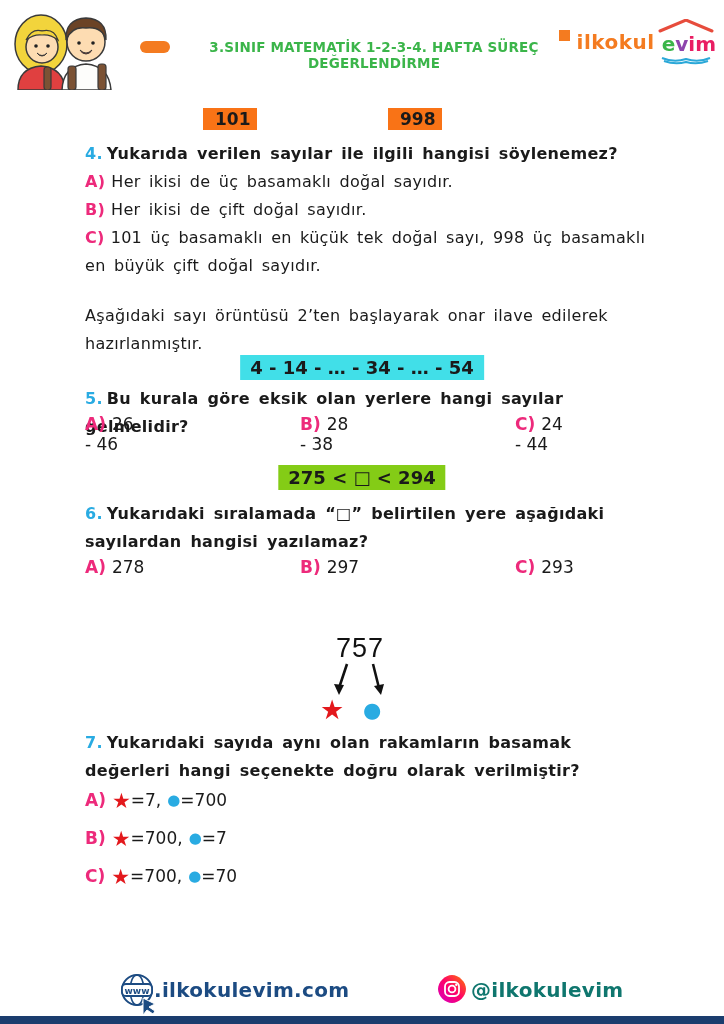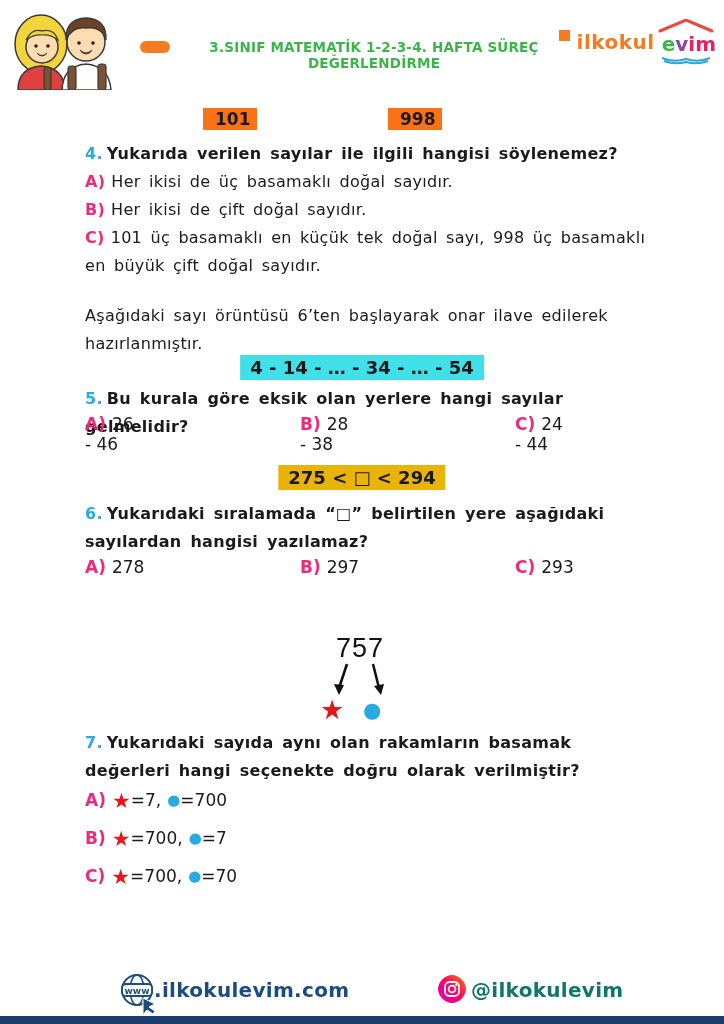--- a/index.html
+++ b/index.html
@@ -22,21 +22,21 @@
   .logo-evim .book{position:absolute;left:-2px;bottom:-9px;}
   .lg-e{color:#3BB54A;} .lg-v{color:#8E44AD;} .lg-i{color:#E91E63;} .lg-m{color:#E91E63;}
   
   .bodytext{font-size:16px;line-height:28px;letter-spacing:.3px;word-spacing:3px;}
   .qnum{color:#29ABE2;font-weight:700;margin-right:4px;}
   .qtext{font-weight:700;}
   .opt-letter{color:#ED2A7B;font-weight:700;margin-right:6px;}
   .hl{font-weight:700;padding:1px 6px;}
   .hl-yellow{background:#f97316;padding-left:12px;}
   .hl-cyan{background:#41DFE8;font-size:18px;padding:2px 10px;}
-  .hl-green{background:#eab308;font-size:18px;padding:2px 10px;}
+  .hl-green{background:#84cc16;font-size:18px;padding:2px 10px;}
   .center-x{left:50%;transform:translateX(-50%);}
   .opt-row span.cell{position:absolute;font-size:17px;}
   
   #diagram{left:300px;top:633px;width:120px;text-align:center;}
   #diagram .num{font-family:"Liberation Sans",sans-serif;font-size:27px;letter-spacing:1px;color:#111;}
   #diagram .marks{position:relative;height:30px;margin-top:2px;}
   #diagram .star{position:absolute;left:20px;top:-2px;color:#E3181C;font-size:27px;line-height:27px;}
   #diagram .dot{position:absolute;left:63px;top:2px;color:#29ABE2;font-size:21px;line-height:21px;}
   
   .q7opt{left:85px;font-size:17px;}
@@ -94,21 +94,21 @@
   <span class="hl hl-yellow" style="font-size:17px;margin-top:38px;">998</span>
 </div>
 
 <div class="abs bodytext" style="left:85px;top:140px;width:568px;">
   <div><span class="qnum">4.</span><span class="qtext">Yukarıda verilen sayılar ile ilgili hangisi söylenemez?</span></div>
   <div><span class="opt-letter">A)</span><span>Her ikisi de üç basamaklı doğal sayıdır.</span></div>
   <div><span class="opt-letter">B)</span><span>Her ikisi de çift doğal sayıdır.</span></div>
   <div><span class="opt-letter">C)</span><span>101 üç basamaklı en küçük tek doğal sayı, 998 üç basamaklı en büyük çift doğal sayıdır.</span></div>
 </div>
 
-<div class="abs bodytext" style="left:85px;top:302px;width:568px;">Aşağıdaki sayı örüntüsü 6’ten başlayarak onar ilave edilerek hazırlanmıştır.</div>
+<div class="abs bodytext" style="left:85px;top:302px;width:568px;">Aşağıdaki sayı örüntüsü 2’ten başlayarak onar ilave edilerek hazırlanmıştır.</div>
 
 <div class="abs center-x" style="top:357px;">
   <span class="hl hl-cyan">4 - 14 - … - 34 - … - 54</span>
 </div>
 
 <div class="abs bodytext" style="left:85px;top:385px;width:590px;">
   <span class="qnum">5.</span><span class="qtext">Bu kurala göre eksik olan yerlere hangi sayılar gelmelidir?</span>
 </div>
 <div class="abs opt-row" style="top:414px;">
   <span class="cell" style="left:85px;"><span class="opt-letter">A)</span><span>26 - 46</span></span>

